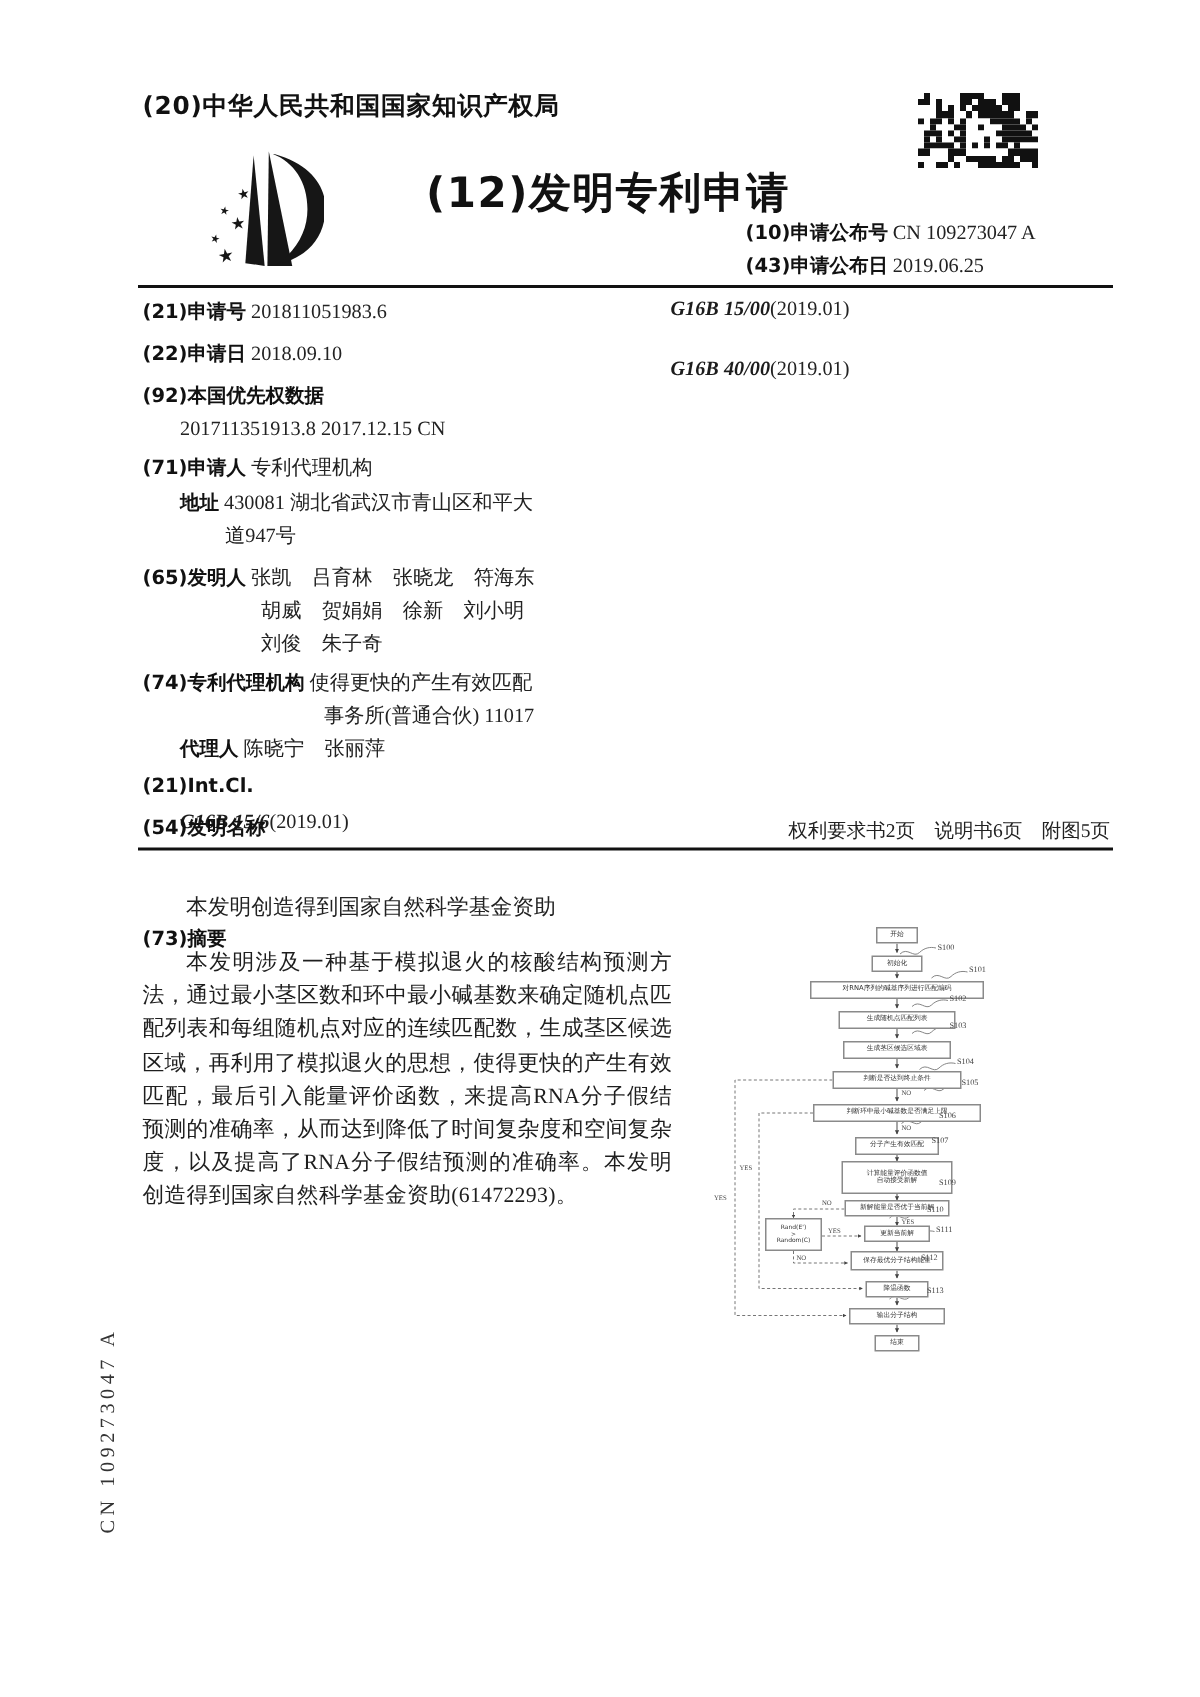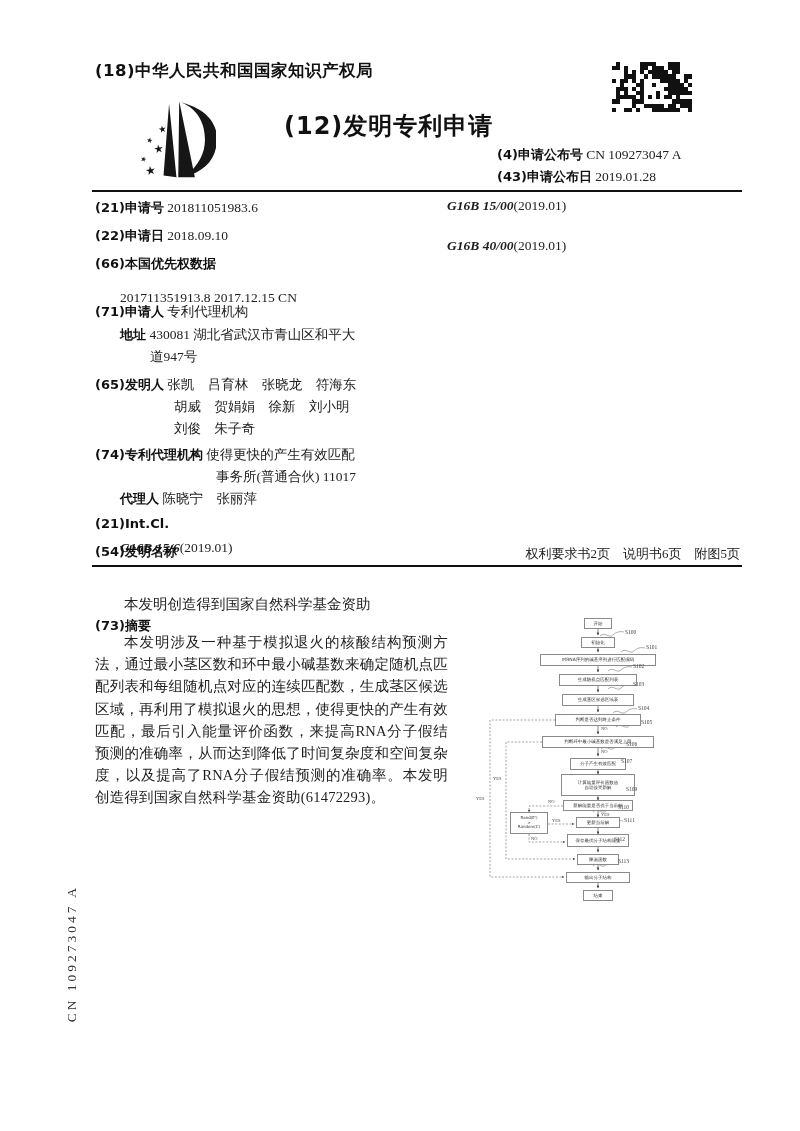--- a/index.html
+++ b/index.html
@@ -5,21 +5,21 @@
   * { margin:0; padding:0; box-sizing:border-box; }
   html,body { background:#ffffff; }
   body {
     width:800px; height:1131px; position:relative; overflow:hidden;
     font-family:"Liberation Serif","DejaVu Serif",serif; color:#1c1c1c;
   }
   .abs { position:absolute; }
   .lbl { font-family:"DejaVu Sans","Liberation Sans",sans-serif; font-weight:bold; color:#111; }
   .val { font-family:"Liberation Serif","DejaVu Serif",serif; color:#222; }
   .office { left:95px; top:60px; font-size:16.5px; letter-spacing:0.5px; }
-  .doctype { left:284px; top:110px; font-size:24px; letter-spacing:1px; }
+  .doctype { left:284px; top:110px; font-size:28px; letter-spacing:1px; }
   .pubrow { font-size:13px; white-space:nowrap; }
   .pubrow .val { font-size:13.5px; }
   .rule { position:absolute; left:92px; width:650px; background:#111; }
   .rule1 { top:190px; height:2px; }
   .rule2 { top:565px; height:2px; }
   .f13 { font-size:13.5px; white-space:nowrap; }
   .f13 .lbl { font-size:13px; }
   .ital { font-style:italic; font-weight:bold; font-family:"Liberation Serif","DejaVu Serif",serif; }
   .pages { font-size:13px; color:#222; }
   .title-line { font-size:14.5px; color:#222; }
@@ -42,21 +42,21 @@
     display:flex; align-items:center; justify-content:center; padding:1px;
     white-space:nowrap; overflow:hidden;
   }
   .fcbox.multi { flex-direction:column; white-space:normal; }
   .fcstep { position:absolute; font-size:5.5px; color:#444; font-family:"Liberation Serif","DejaVu Serif",serif; }
   .fcbranch { position:absolute; font-size:4.5px; color:#444; font-family:"Liberation Serif","DejaVu Serif",serif; }
 </style>
 </head>
 <body>
 
-<div class="abs office lbl">(18)中华人民共和国国家知识产权局</div>
+<div class="abs office lbl">(20)中华人民共和国国家知识产权局</div>
 
 <div class="abs barcode" id="barcode" style="grid-template-columns: repeat(20, 1fr); grid-template-rows: repeat(12, 1fr);">
     <div style="background: rgb(255, 255, 255);"></div>
     <div style="background: rgb(17, 17, 17);"></div>
     <div style="background: rgb(255, 255, 255);"></div>
     <div style="background: rgb(255, 255, 255);"></div>
     <div style="background: rgb(255, 255, 255);"></div>
     <div style="background: rgb(255, 255, 255);"></div>
     <div style="background: rgb(255, 255, 255);"></div>
     <div style="background: rgb(17, 17, 17);"></div>
@@ -303,42 +303,42 @@
     <text x="24" y="50" font-size="8" fill="#161616" transform="rotate(10 24 50)">★</text>
     <text x="33" y="62" font-size="12" fill="#161616" transform="rotate(-8 33 62)">★</text>
     <text x="17" y="70" font-size="8" fill="#161616" transform="rotate(14 17 70)">★</text>
     <text x="24" y="86" font-size="13" fill="#161616" transform="rotate(-10 24 86)">★</text>
   </svg>
 </div>
 
 <div class="abs doctype lbl">(12)发明专利申请</div>
 
 <div class="abs pubrow" style="left:497px;top:146px;">
-  <span class="lbl">(4)申请公布号</span>
+  <span class="lbl">(10)申请公布号</span>
   <span class="val">CN 109273047 A</span>
 </div>
 <div class="abs pubrow" style="left:497px;top:168px;">
   <span class="lbl">(43)申请公布日</span>
-  <span class="val">2019.01.28</span>
+  <span class="val">2019.06.25</span>
 </div>
 
 <div class="rule rule1"></div>
 
 <div class="abs f13" style="left:95px;top:199px;">
   <span class="lbl">(21)申请号</span>
   <span class="val">201811051983.6</span>
 </div>
 <div class="abs f13" style="left:95px;top:227px;">
   <span class="lbl">(22)申请日</span>
   <span class="val">2018.09.10</span>
 </div>
 <div class="abs f13" style="left:95px;top:255px;">
-  <span class="lbl">(66)本国优先权数据</span>
-</div>
-<div class="abs f13" style="left:120px;top:278px;margin-top:12px;">
+  <span class="lbl">(92)本国优先权数据</span>
+</div>
+<div class="abs f13" style="left:120px;top:278px;">
   <span class="val">201711351913.8 2017.12.15 CN</span>
 </div>
 <div class="abs f13" style="left:95px;top:303px;">
   <span class="lbl">(71)申请人</span>
   <span class="val">专利代理机构</span>
 </div>
 <div class="abs f13" style="left:120px;top:326px;">
   <span class="lbl">地址</span>
   <span class="val">430081 湖北省武汉市青山区和平大</span>
 </div>

